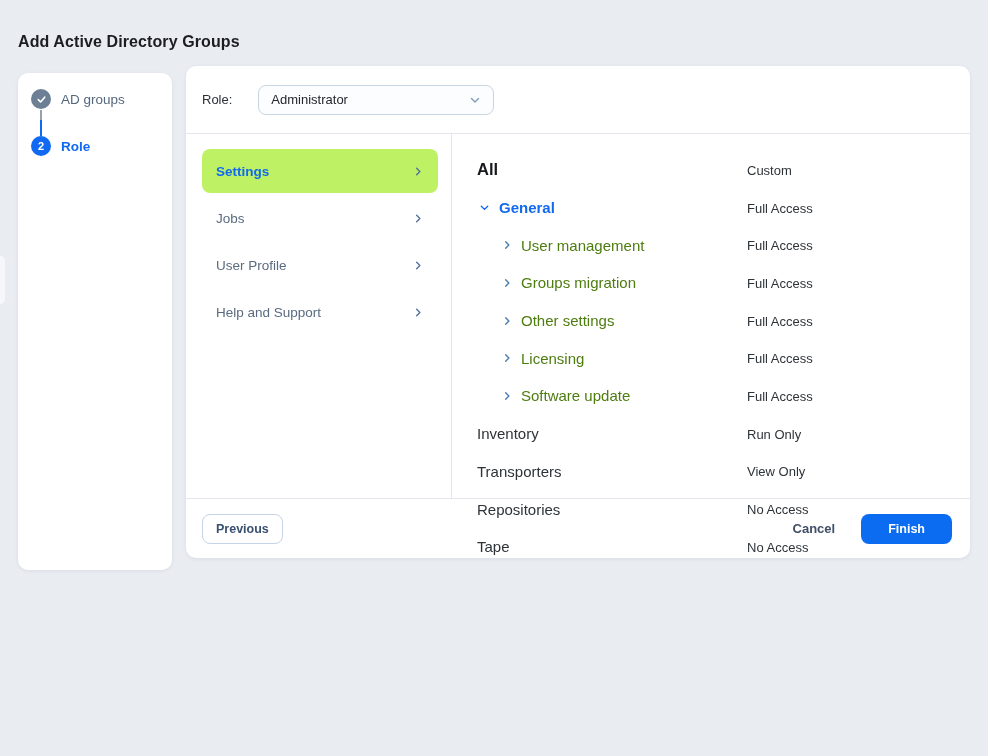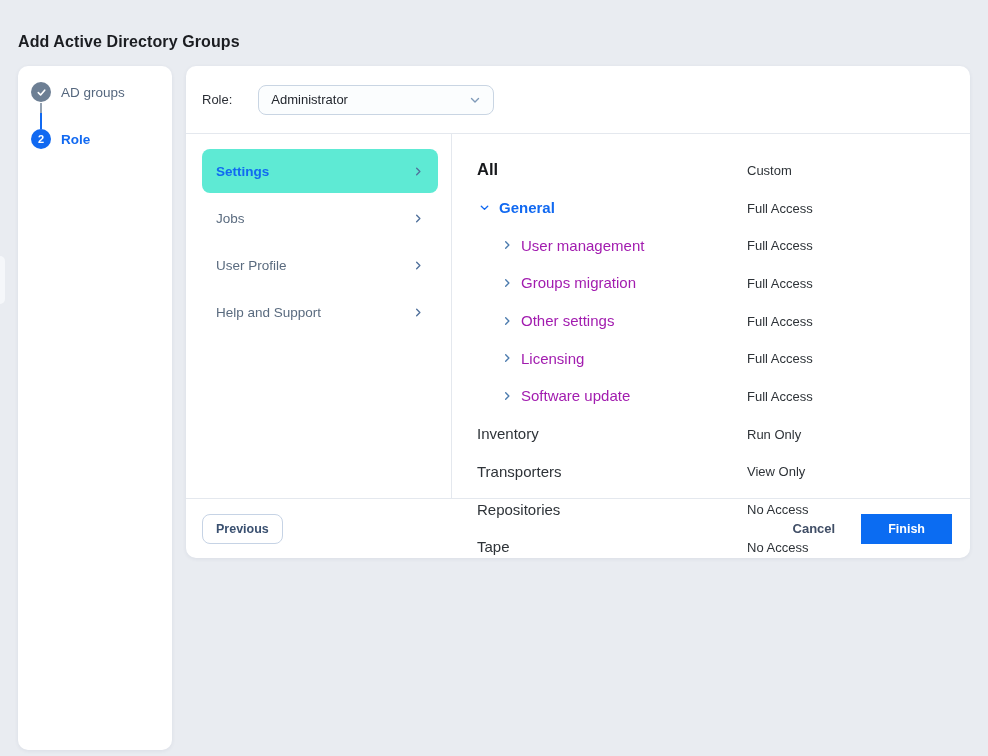--- a/index.html
+++ b/index.html
@@ -18,21 +18,21 @@
   }
   .left-notch {
     position: absolute; left: 0; top: 256px; width: 5px; height: 48px;
     background: #f5f7fa; border-radius: 0 5px 5px 0;
   }
   .card {
     position: absolute; background: #fff; border-radius: 10px;
     box-shadow: 0 1px 4px rgba(25,45,80,0.07);
   }
   
-  .steps-card { left: 18px; top: 66px; width: 154px; height: 684px; }
+  .steps-card { left: 18px; top: 73px; width: 154px; height: 497px; }
   .step { position: absolute; left: 13px; display: flex; align-items: center; cursor: pointer; }
   .step-1 { top: 16px; }
   .step-2 { top: 63px; }
   .step-marker {
     width: 20px; height: 20px; border-radius: 50%;
     display: flex; align-items: center; justify-content: center;
     flex: 0 0 20px;
   }
   .step-marker.done { background: #6d7f94; }
   .step-marker.current { background: #1169f1; }
@@ -57,30 +57,30 @@
   .divider-h { height: 1px; background: #e4e8ee; flex: 0 0 1px; }
   .content-row { flex: 1; display: flex; min-height: 0; }
   
   .category-menu { width: 265px; flex: 0 0 265px; padding: 15px 13px 0 16px; }
   .menu-item {
     width: 236px; height: 44px; border-radius: 8px;
     display: flex; align-items: center; padding: 0 14px; margin-bottom: 3px;
     cursor: pointer;
   }
   .menu-item .menu-label { flex: 1; font-size: 13.5px; color: #5a6b7f; }
-  .menu-item.selected { background: #5eead4; }
+  .menu-item.selected { background: #bef264; }
   .menu-item.selected .menu-label { color: #1169f1; font-weight: bold; }
   .divider-v { width: 1px; background: #e4e8ee; flex: 0 0 1px; }
   
   .perm-panel { flex: 1; padding: 17px 20px 0 25px; position: relative; }
   .perm-row { position: relative; height: 37.7px; display: flex; align-items: center; }
   .perm-label { font-size: 15px; }
   .perm-header .perm-label { font-size: 16.5px; font-weight: bold; color: #17191c; }
   .perm-group .perm-label { margin-left: 22px; font-weight: bold; color: #1169f1; cursor: pointer; }
-  .perm-child .perm-label { margin-left: 44px; color: #a21caf; cursor: pointer; }
+  .perm-child .perm-label { margin-left: 44px; color: #4d7c0f; cursor: pointer; }
   .perm-plain .perm-label { color: #2e3338; }
   .perm-access {
     position: absolute; left: 270px; top: 50%; transform: translateY(-50%);
     font-size: 13px; color: #2e3338; cursor: pointer;
   }
   .tree-toggle { position: absolute; top: 50%; transform: translateY(-50%); display: flex; cursor: pointer; }
   .perm-group .tree-toggle { left: 2px; color: #1169f1; }
   .perm-child .tree-toggle { left: 25px; color: #4d7cae; }
   .menu-chevron { color: #51719c; display: flex; }
   .dd-chevron { color: #7f9ab9; display: flex; }
@@ -94,21 +94,21 @@
     padding: 7px 13px; font-family: inherit;
     font-size: 12.5px; font-weight: bold; color: #3a5070; cursor: pointer;
   }
   .footer-spacer { flex: 1; }
   .btn-cancel {
     background: none; border: none; font-family: inherit;
     font-size: 13px; font-weight: bold; color: #404e66;
     margin-right: 26px; cursor: pointer;
   }
   .btn-finish {
-    background: #0b6cf2; border: none; border-radius: 0;
+    background: #0b6cf2; border: none; border-radius: 8px;
     padding: 8px 27px; font-family: inherit;
     font-size: 12.5px; font-weight: bold; color: #fff; cursor: pointer;
   }
 </style>
 </head>
 <body>
 
 <div class="page-title">Add Active Directory Groups</div>
 <div class="left-notch"></div>
 

